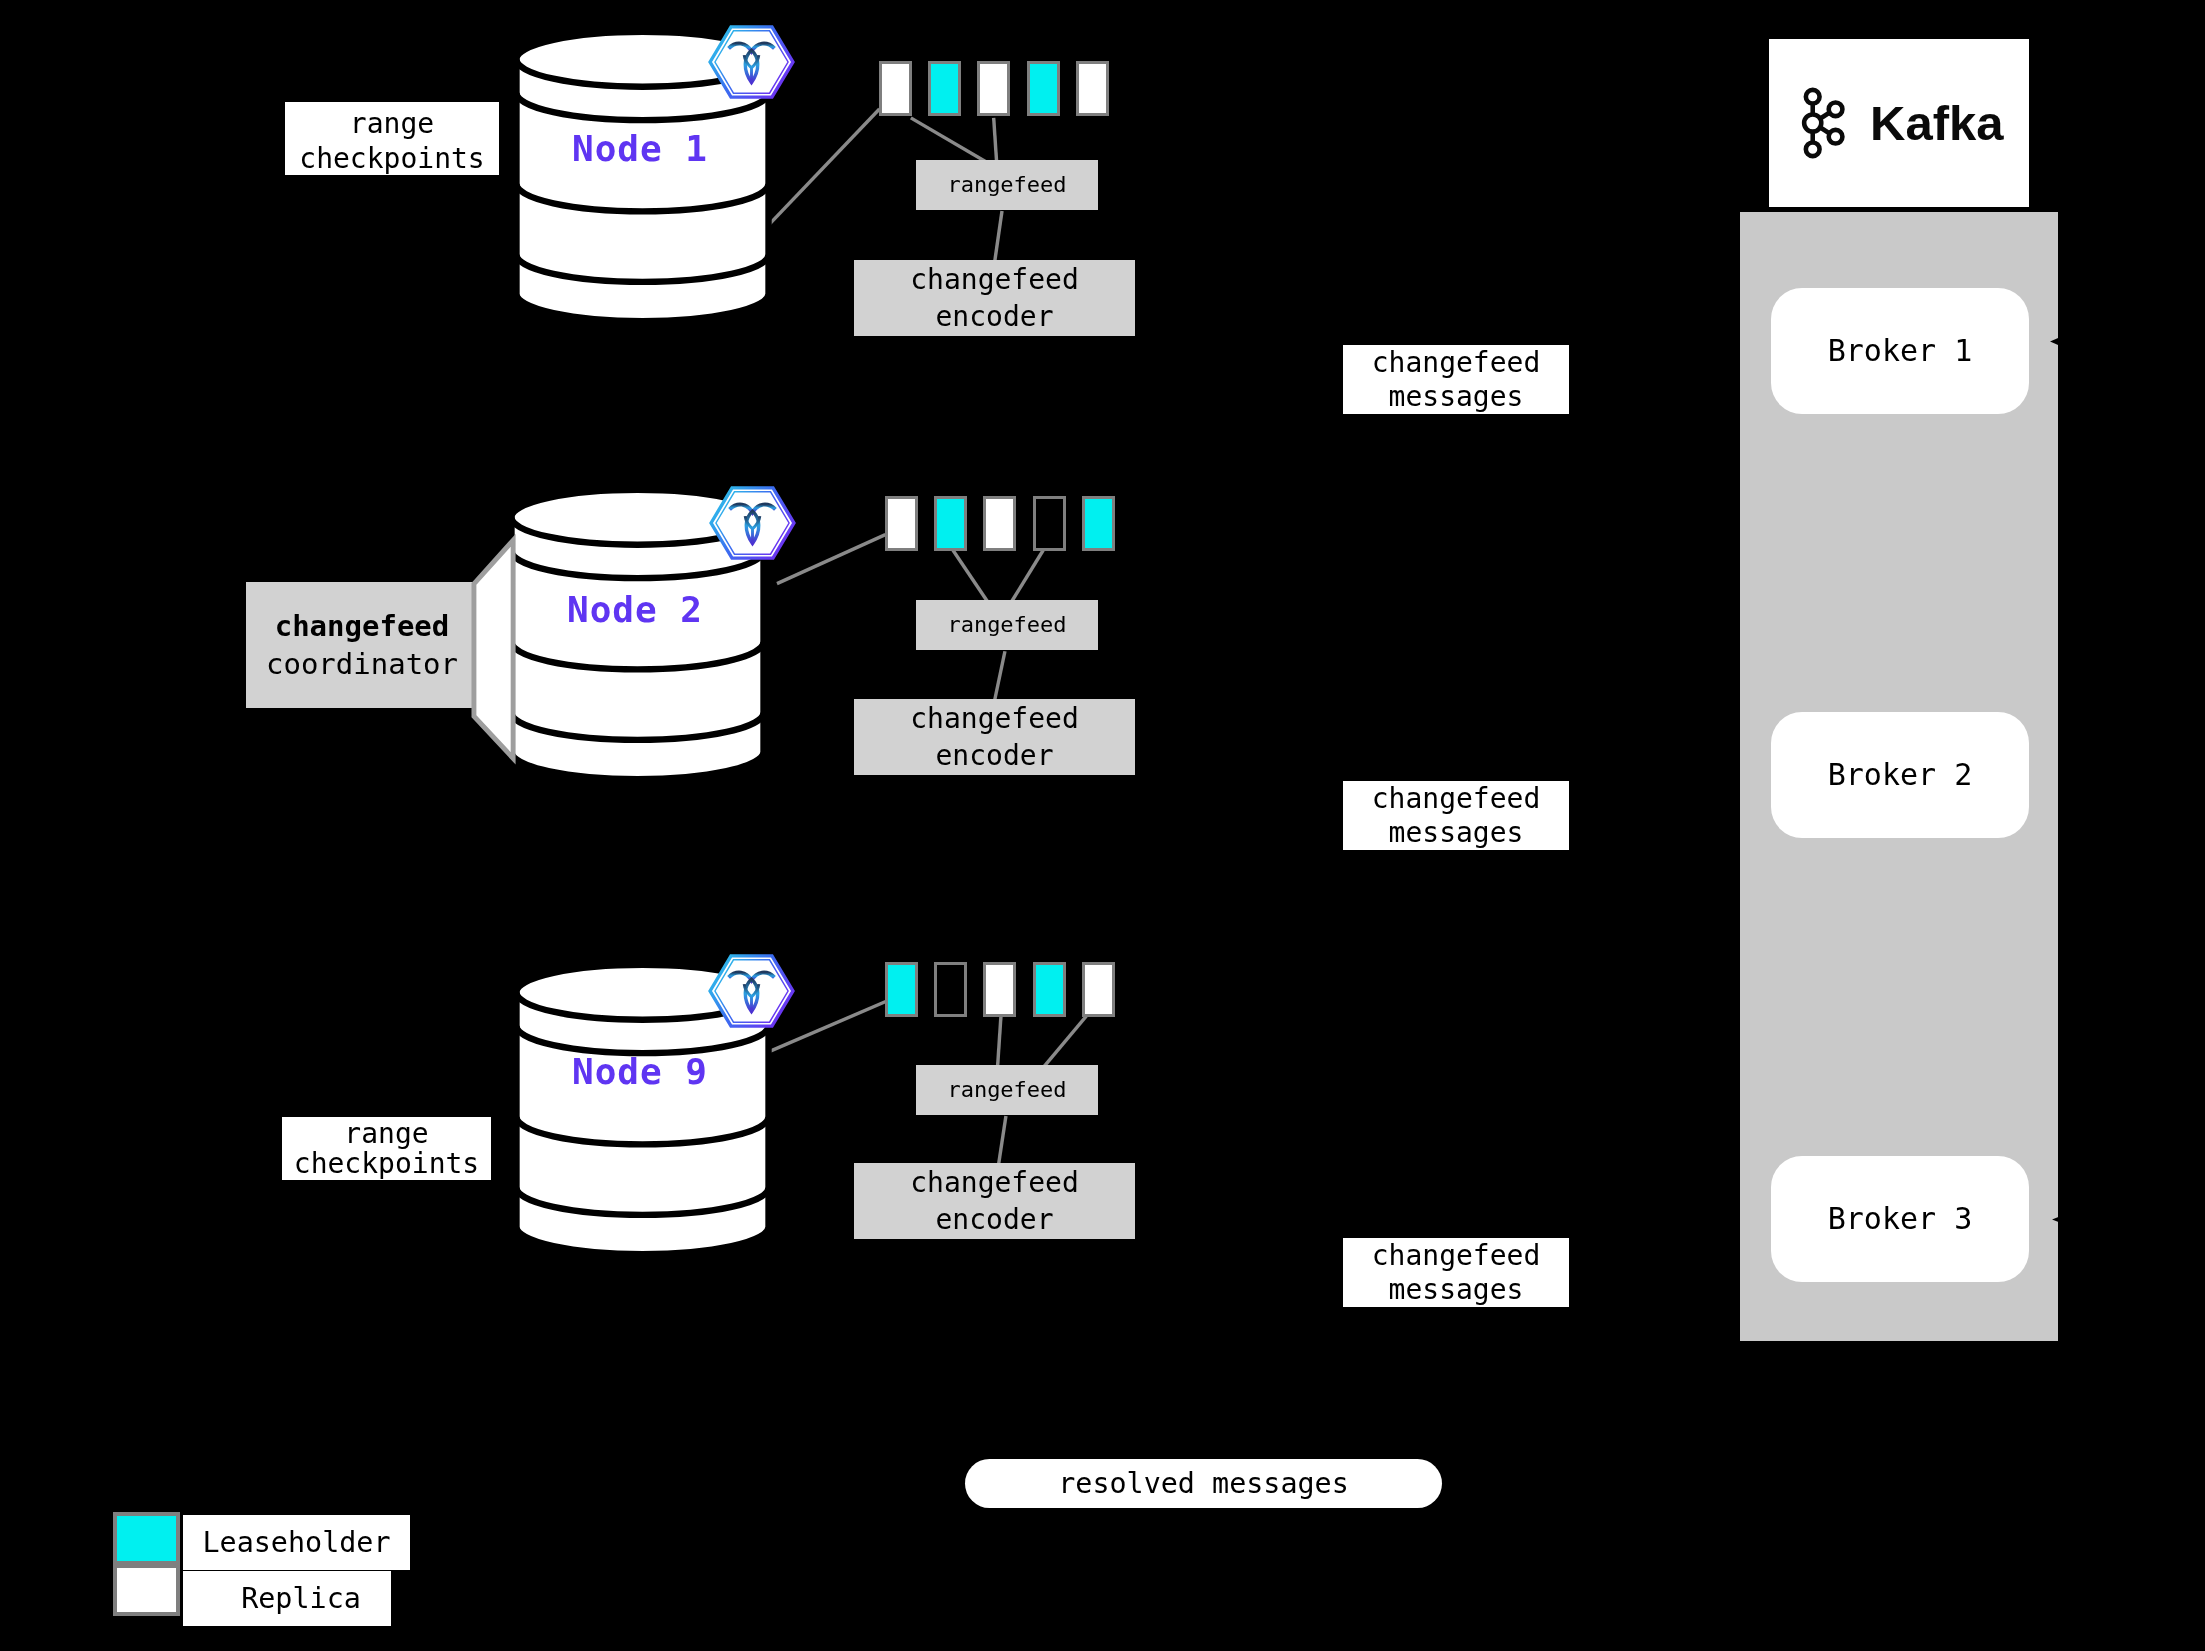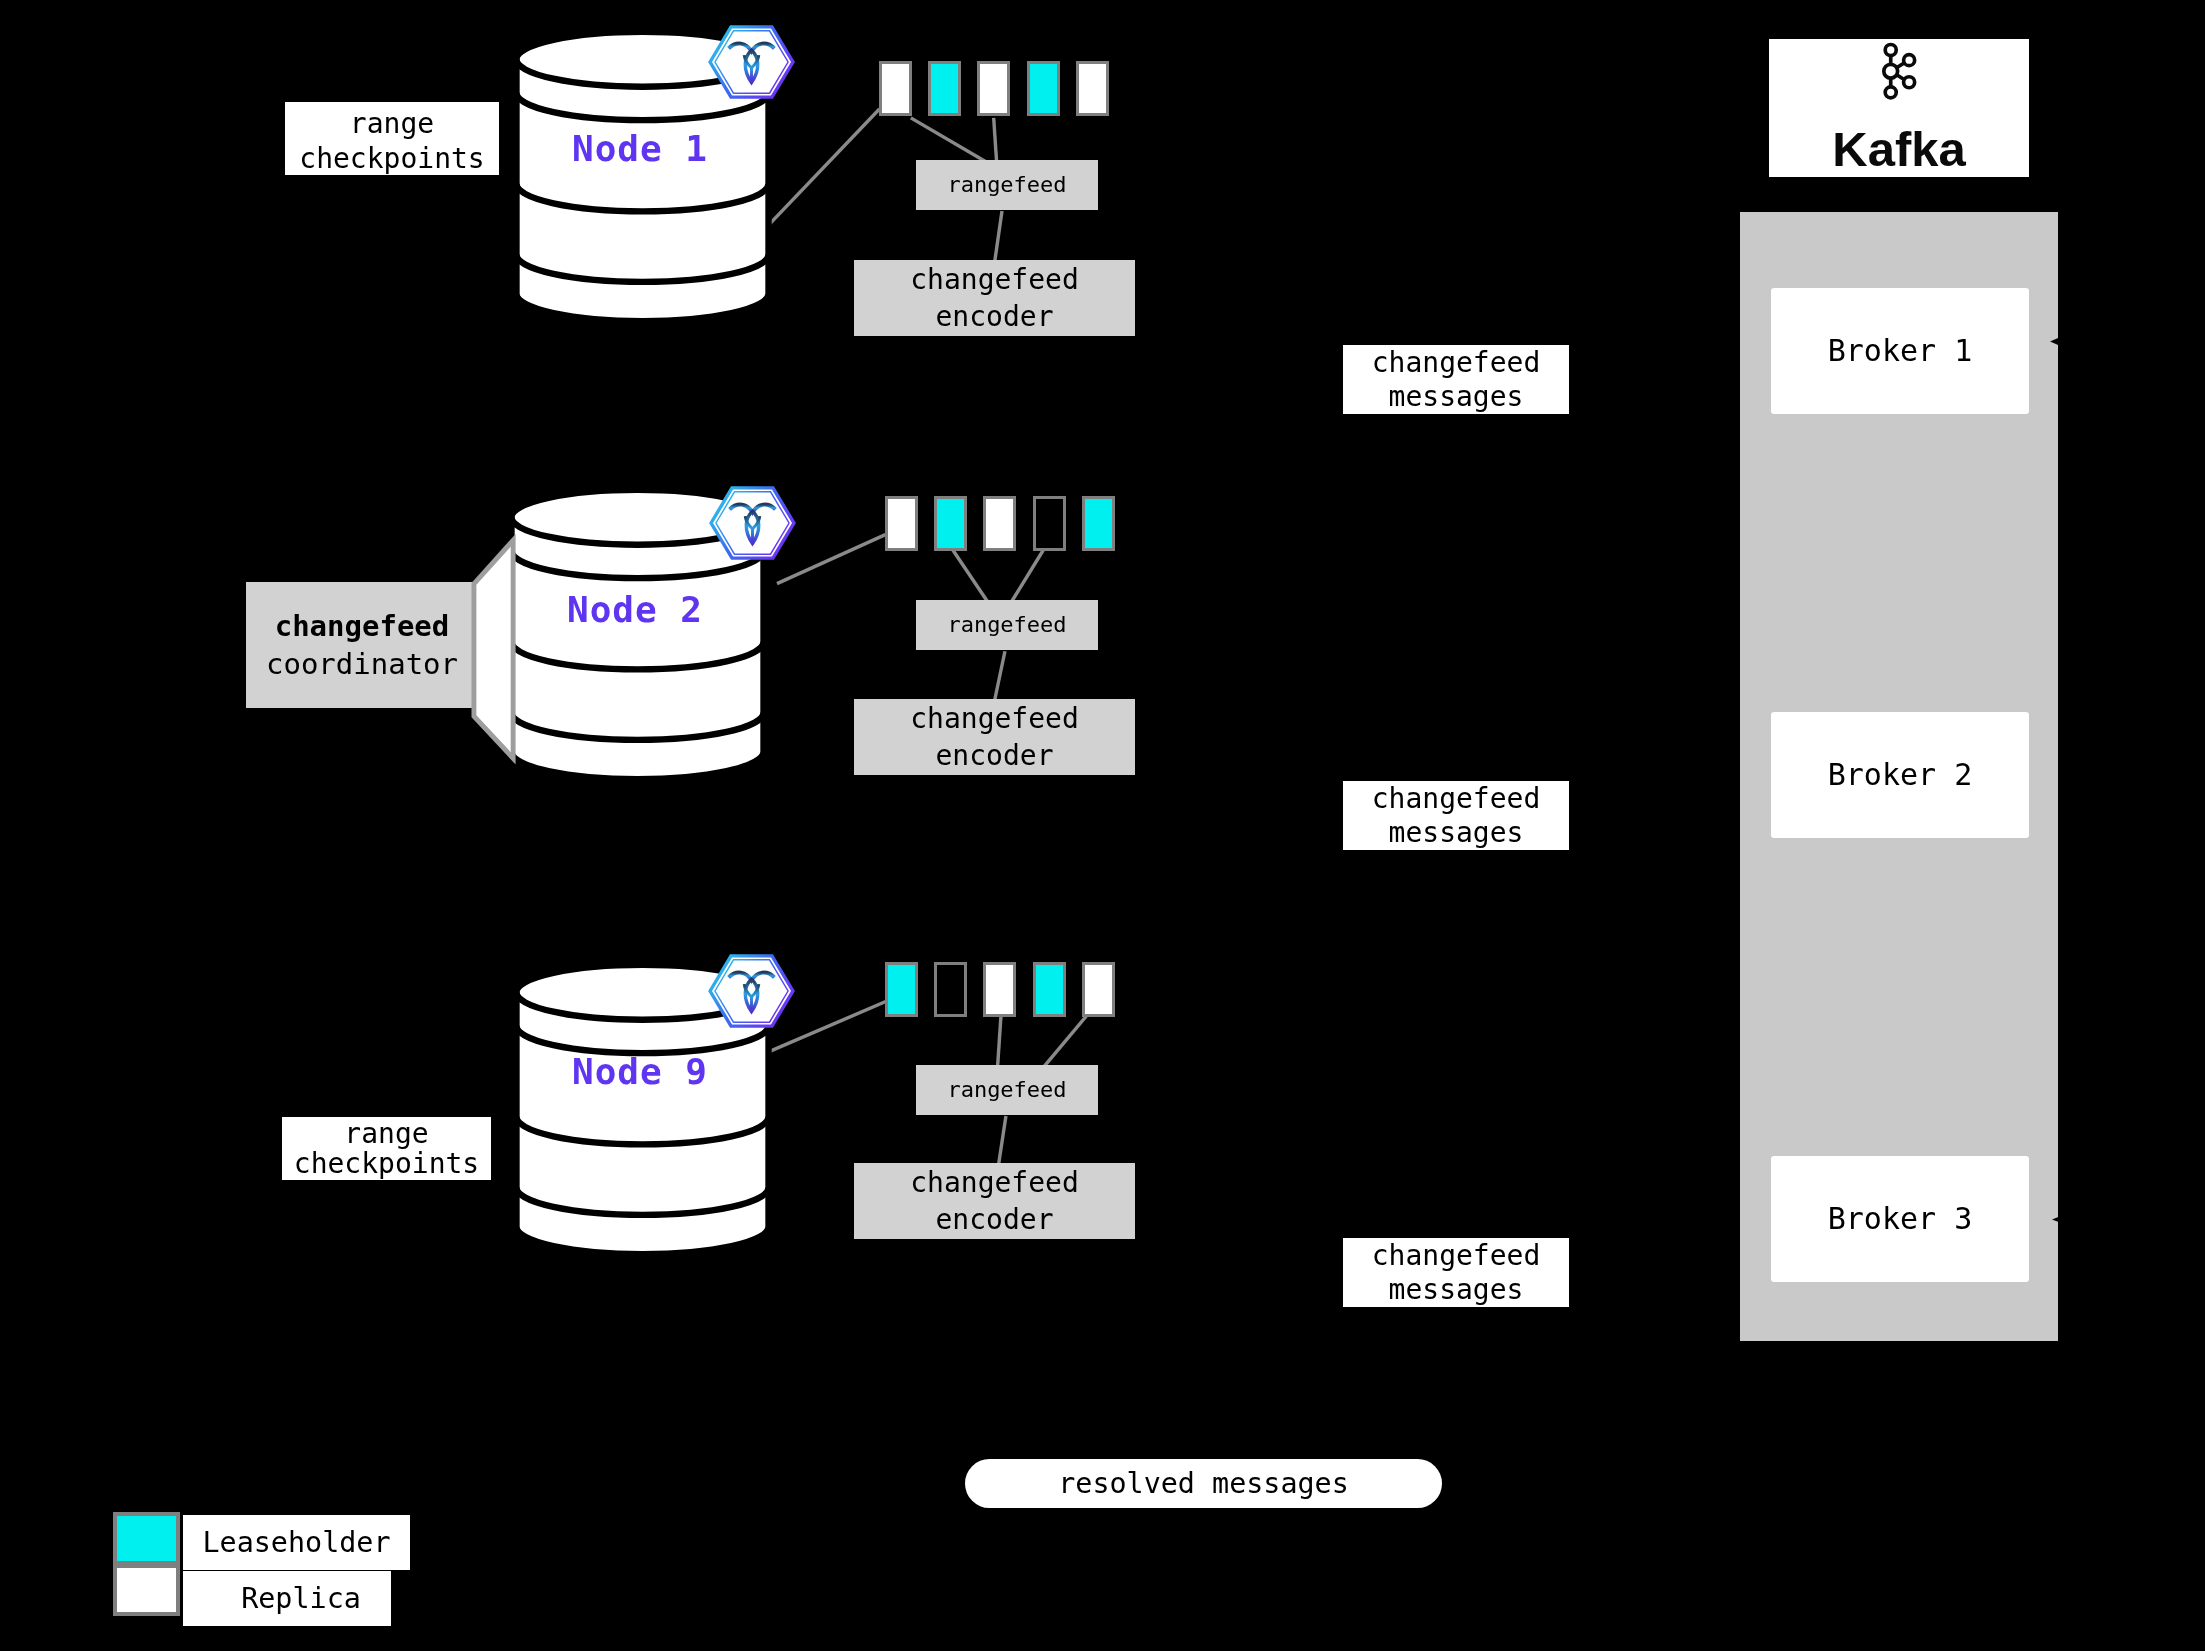--- a/index.html
+++ b/index.html
@@ -18,21 +18,21 @@
   .node-label{font-size:36px;font-weight:bold;color:#5f35f2;text-align:center;letter-spacing:1px;}
   .range{position:absolute;width:33px;height:55px;border:3.9px solid #7f7f7f;box-sizing:border-box;}
   .range[data-kind="leaseholder"]{background:#00f0f0;}
   .range[data-kind="replica"]{background:#ffffff;}
   .range[data-kind="empty"]{background:transparent;}
   .rf{left:916px;width:182px;height:50px;font-size:22px;line-height:50px;text-align:center;}
   .ce{left:854px;width:281px;height:76px;}
   .ce div{font-size:28px;line-height:37px;}
   .cm{left:1343px;width:226px;height:69px;}
   .cm div{font-size:28px;line-height:34px;}
-  .broker{position:absolute;left:1771px;width:258px;height:126px;background:#fff;border-radius:3px;
+  .broker{position:absolute;left:1771px;width:258px;height:126px;background:#fff;border-radius:31px;
           font-size:30px;line-height:126px;text-align:center;}
   .legend-sq{position:absolute;left:113px;width:67px;box-sizing:border-box;border:4.9px solid #7f7f7f;}
   svg{display:block;}
 </style>
 </head>
 <body>
 
 <svg class="abs" width="0" height="0">
   <defs>
     <linearGradient id="hexgrad" x1="0%" y1="0%" x2="100%" y2="60%">
@@ -60,21 +60,21 @@
     <line x1="2050" y1="1328" x2="2029" y2="1428"></line>
     <line x1="1557" y1="2150" x2="1808" y2="2042"></line>
     <line x1="2042" y1="2070" x2="2035" y2="2175"></line>
     <line x1="2218" y1="2070" x2="2130" y2="2175"></line>
     <line x1="2052" y1="2276" x2="2037" y2="2375"></line>
   </g>
 </svg>
 
 <div class="abs" style="left:1740px;top:212px;width:318px;height:1129px;background:#c9c9c9;"></div>
 
-<div class="abs whitebox ctr" style="left:1769px;top:39px;width:260px;height:138px;flex-direction:column;gap:17.6px;">
+<div class="abs whitebox ctr" style="left:1769px;top:39px;width:260px;height:168px;flex-direction:row;gap:17.6px;">
   <svg width="58" height="80" viewBox="0 0 100 140">
     <g stroke="#0a0a0a" stroke-width="8" fill="none">
       <circle cx="32" cy="24" r="12"></circle>
       <circle cx="32" cy="70" r="15"></circle>
       <circle cx="32" cy="116" r="12"></circle>
       <circle cx="72" cy="46" r="12"></circle>
       <circle cx="72" cy="94" r="12"></circle>
       <line x1="32" y1="36" x2="32" y2="55"></line>
       <line x1="32" y1="85" x2="32" y2="104"></line>
       <line x1="44" y1="63" x2="61" y2="52"></line>

